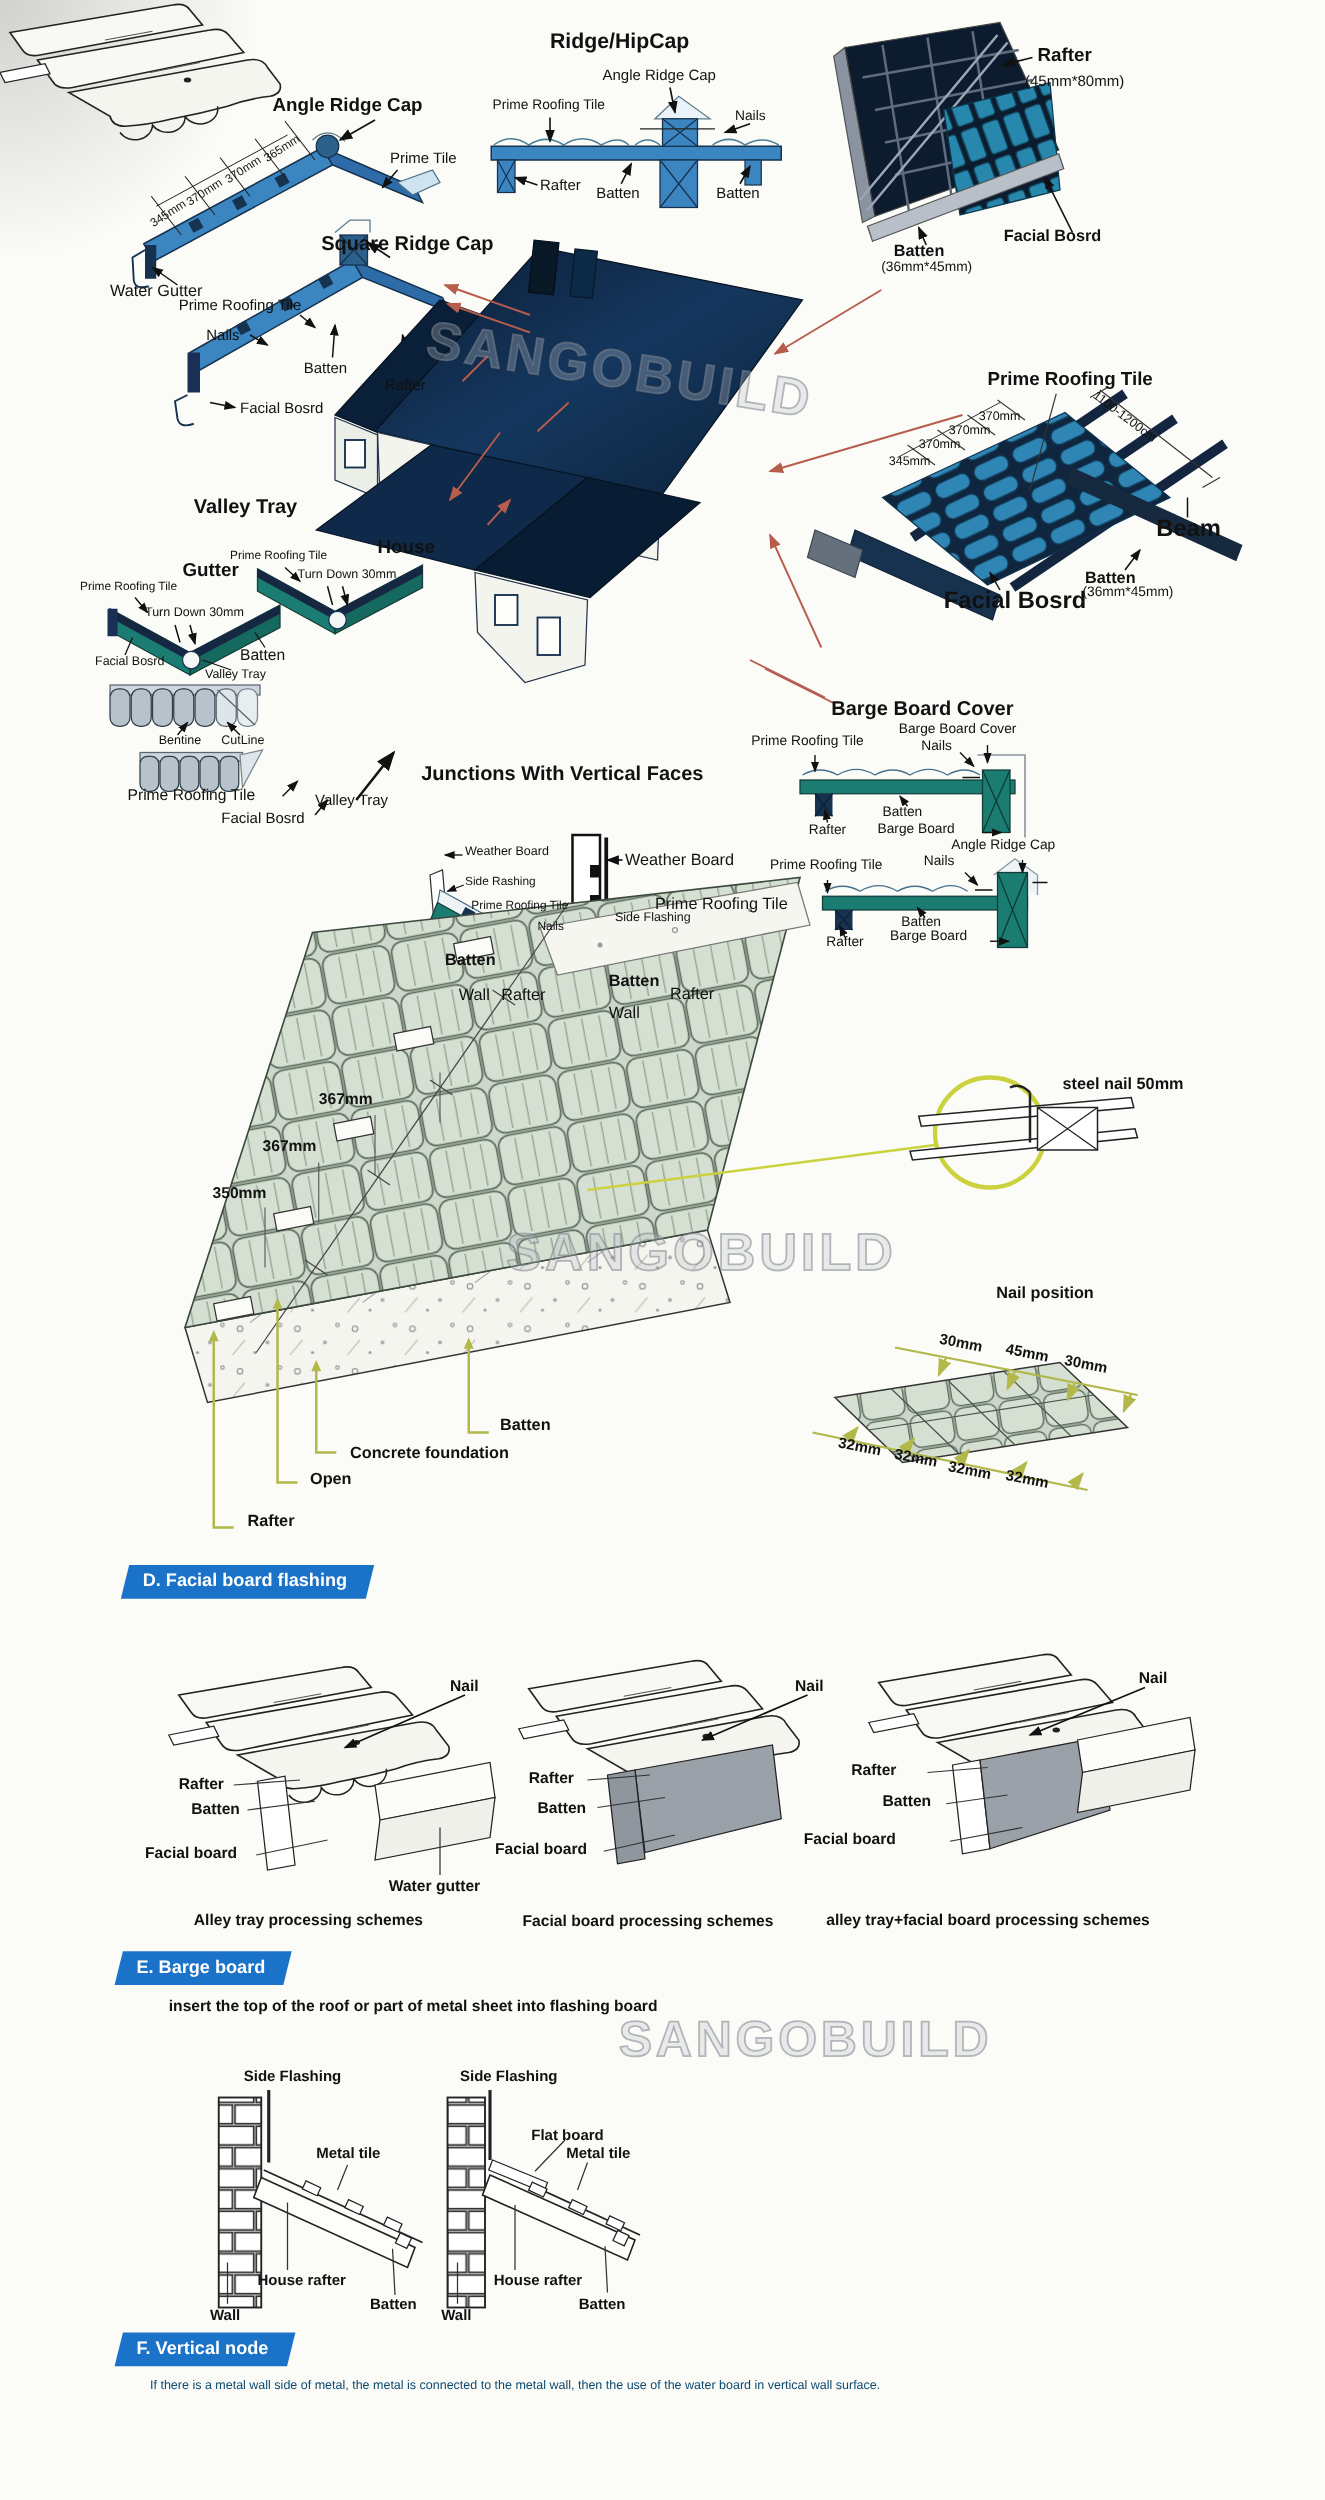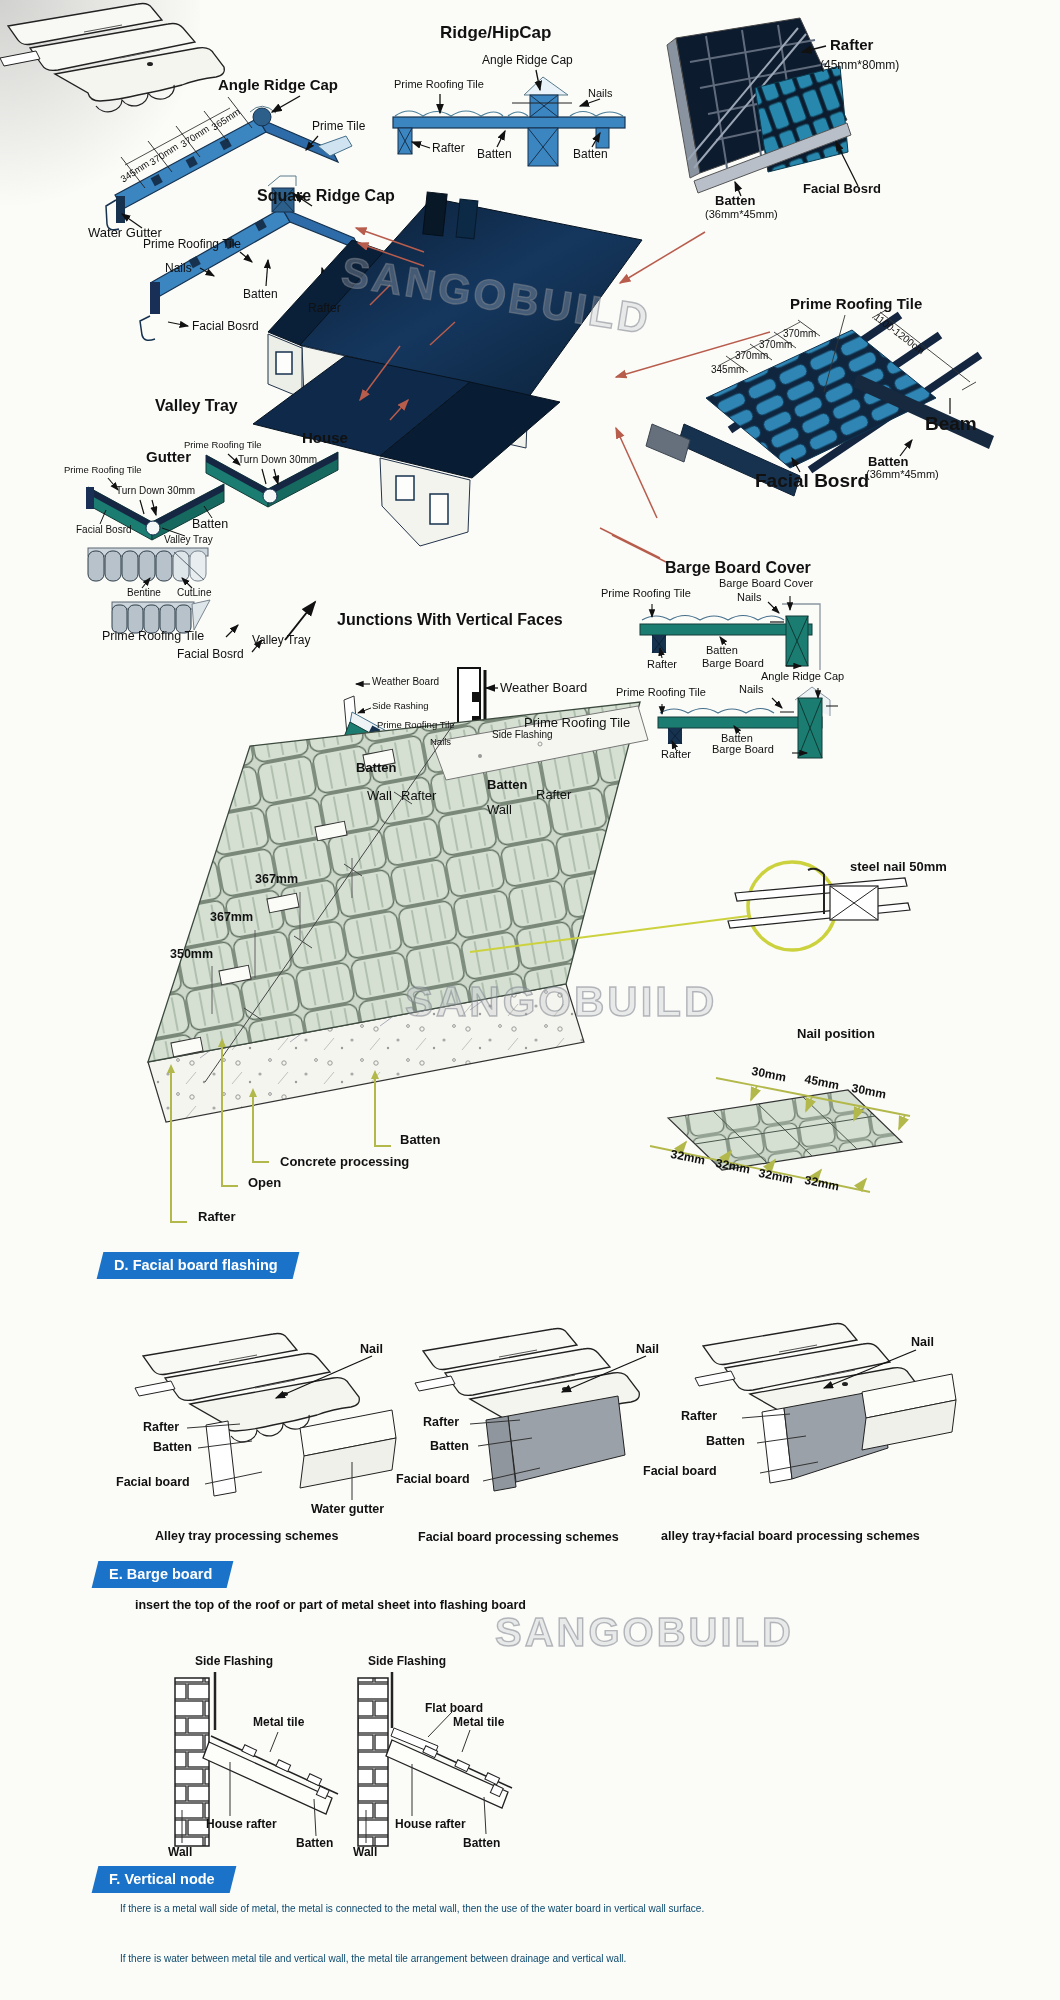--- a/index.html
+++ b/index.html
@@ -501,21 +501,21 @@
 <div class="lbl t11" style="left:739px;top:684px">Nails</div>
 <div class="lbl t11" style="left:721px;top:733px">Batten</div>
 <div class="lbl t11" style="left:661px;top:749px">Rafter</div>
 <div class="lbl t11" style="left:712px;top:744px">Barge Board</div>
 
 <div class="lbl b t125" style="left:255px;top:873px">367mm</div>
 <div class="lbl b t125" style="left:210px;top:911px">367mm</div>
 <div class="lbl b t125" style="left:170px;top:948px">350mm</div>
 <div class="lbl b t13" style="left:850px;top:860px">steel nail 50mm</div>
 <div class="lbl b t13" style="left:400px;top:1133px">Batten</div>
-<div class="lbl b t13" style="left:280px;top:1155px">Concrete processing</div>
+<div class="lbl b t13" style="left:280px;top:1155px">Concrete foundation</div>
 <div class="lbl b t13" style="left:248px;top:1176px">Open</div>
 <div class="lbl b t13" style="left:198px;top:1210px">Rafter</div>
 <div class="lbl b t13" style="left:797px;top:1027px">Nail position</div>
 <div class="lbl b t12 rot" style="left:753px;top:1065px;transform:rotate(11deg)">30mm</div>
 <div class="lbl b t12 rot" style="left:806px;top:1073px;transform:rotate(11deg)">45mm</div>
 <div class="lbl b t12 rot" style="left:853px;top:1082px;transform:rotate(11deg)">30mm</div>
 <div class="lbl b t12 rot" style="left:672px;top:1148px;transform:rotate(11deg)">32mm</div>
 <div class="lbl b t12 rot" style="left:717px;top:1157px;transform:rotate(11deg)">32mm</div>
 <div class="lbl b t12 rot" style="left:760px;top:1167px;transform:rotate(11deg)">32mm</div>
 <div class="lbl b t12 rot" style="left:806px;top:1174px;transform:rotate(11deg)">32mm</div>
@@ -547,15 +547,14 @@
 <div class="lbl b t12" style="left:296px;top:1837px">Batten</div>
 <div class="lbl b t12" style="left:368px;top:1655px">Side Flashing</div>
 <div class="lbl b t12" style="left:425px;top:1702px">Flat board</div>
 <div class="lbl b t12" style="left:453px;top:1716px">Metal tile</div>
 <div class="lbl b t12" style="left:395px;top:1818px">House rafter</div>
 <div class="lbl b t12" style="left:353px;top:1846px">Wall</div>
 <div class="lbl b t12" style="left:463px;top:1837px">Batten</div>
 
 <div class="banner" style="left:95px;top:1866px"><span>F. Vertical node</span></div>
 <div class="para" style="left:120px;top:1902px">If there is a metal wall side of metal, the metal is connected to the metal wall, then the use of the water board in vertical wall surface.</div>
-<div class="para" style="left:120px;top:1952px">If there is water between metal tile and vertical wall, the metal tile arrangement between drainage and vertical wall.</div>
 
 </div>
 
 </body></html>

